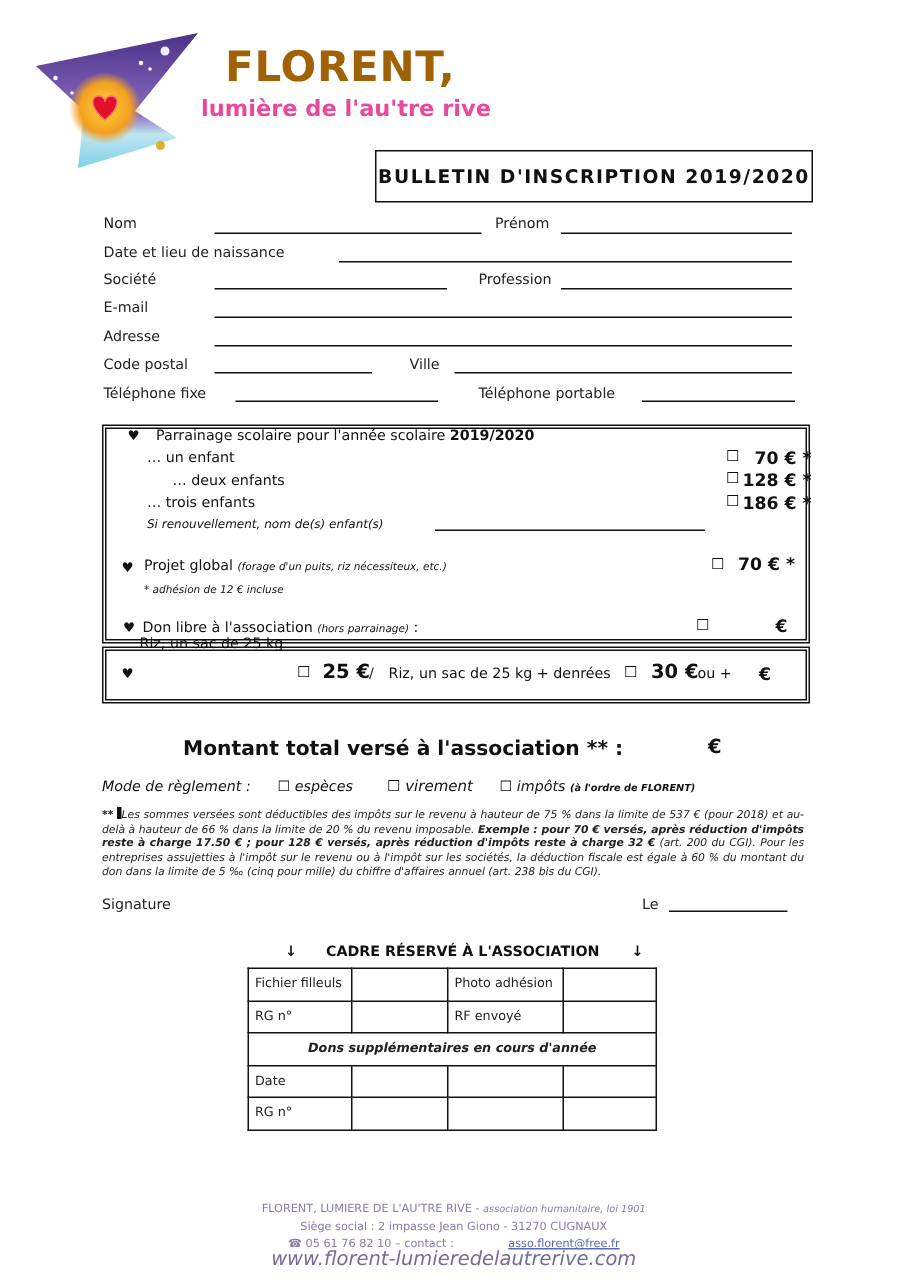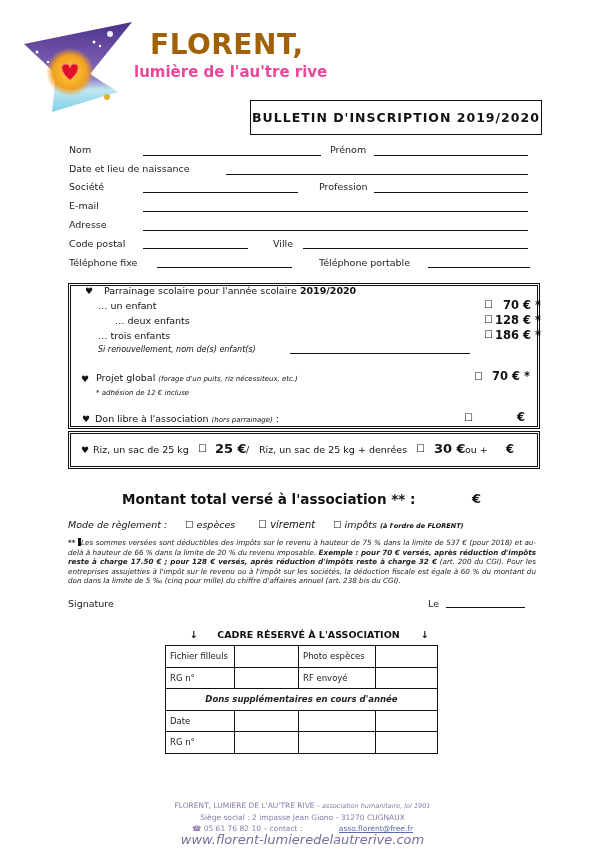--- a/index.html
+++ b/index.html
@@ -119,21 +119,21 @@
 <span class="abs price" style="left:492px;top:369px;">70 € *</span>
 <span class="abs tiny" style="left:96px;top:389px;">* adhésion de 12 € incluse</span>
 
 <span class="abs heart" style="left:82px;top:414px;">♥</span>
 <span class="abs sm" style="left:95px;top:413px;"><span>Don libre à l'association </span><span class="tiny">(hors parrainage)</span><span> :</span></span>
 <span class="abs chk" style="left:464px;top:412px;">☐</span>
 <span class="abs price" style="left:517px;top:410px;">€</span>
 
 <div class="abs box2"></div>
 <span class="abs heart" style="left:81px;top:445px;">♥</span>
-<span class="abs sm" style="left:93px;top:444px;">Riz, un sac de 25 kg</span>
+<span class="abs sm" style="left:93px;top:424px;">Riz, un sac de 25 kg</span>
 <span class="abs chk" style="left:198px;top:443px;">☐</span>
 <span class="abs bigprice" style="left:215px;top:441px;">25 €</span>
 <span class="abs sm" style="left:246px;top:444px;">/</span>
 <span class="abs sm" style="left:259px;top:444px;">Riz, un sac de 25 kg + denrées</span>
 <span class="abs chk" style="left:416px;top:443px;">☐</span>
 <span class="abs bigprice" style="left:434px;top:441px;text-align:right;">30 €</span>
 <span class="abs sm" style="left:465px;top:444px;">ou +</span>
 <span class="abs price" style="left:506px;top:442px;">€</span>
 
 <span class="abs total">Montant total versé à l'association  ** :</span>
@@ -154,21 +154,21 @@
   <span>↓</span>
   <span style="margin:0 18px 0 16px;">CADRE RÉSERVÉ À L'ASSOCIATION</span>
   <span>↓</span>
 </div>
 
 <table class="assoc">
   <tbody>
       <tr>
     <td style="width:60px;">Fichier filleuls</td>
     <td style="width:55px;"></td>
-    <td style="width:68px;">Photo espèces</td>
+    <td style="width:68px;">Photo adhésion</td>
     <td></td>
   </tr>
   <tr>
     <td>RG  n°</td>
     <td></td>
     <td>RF envoyé</td>
     <td></td>
   </tr>
   <tr>
     <td colspan="4" style="text-align:center;font-style:italic;font-weight:bold;">Dons supplémentaires en cours d'année</td>

